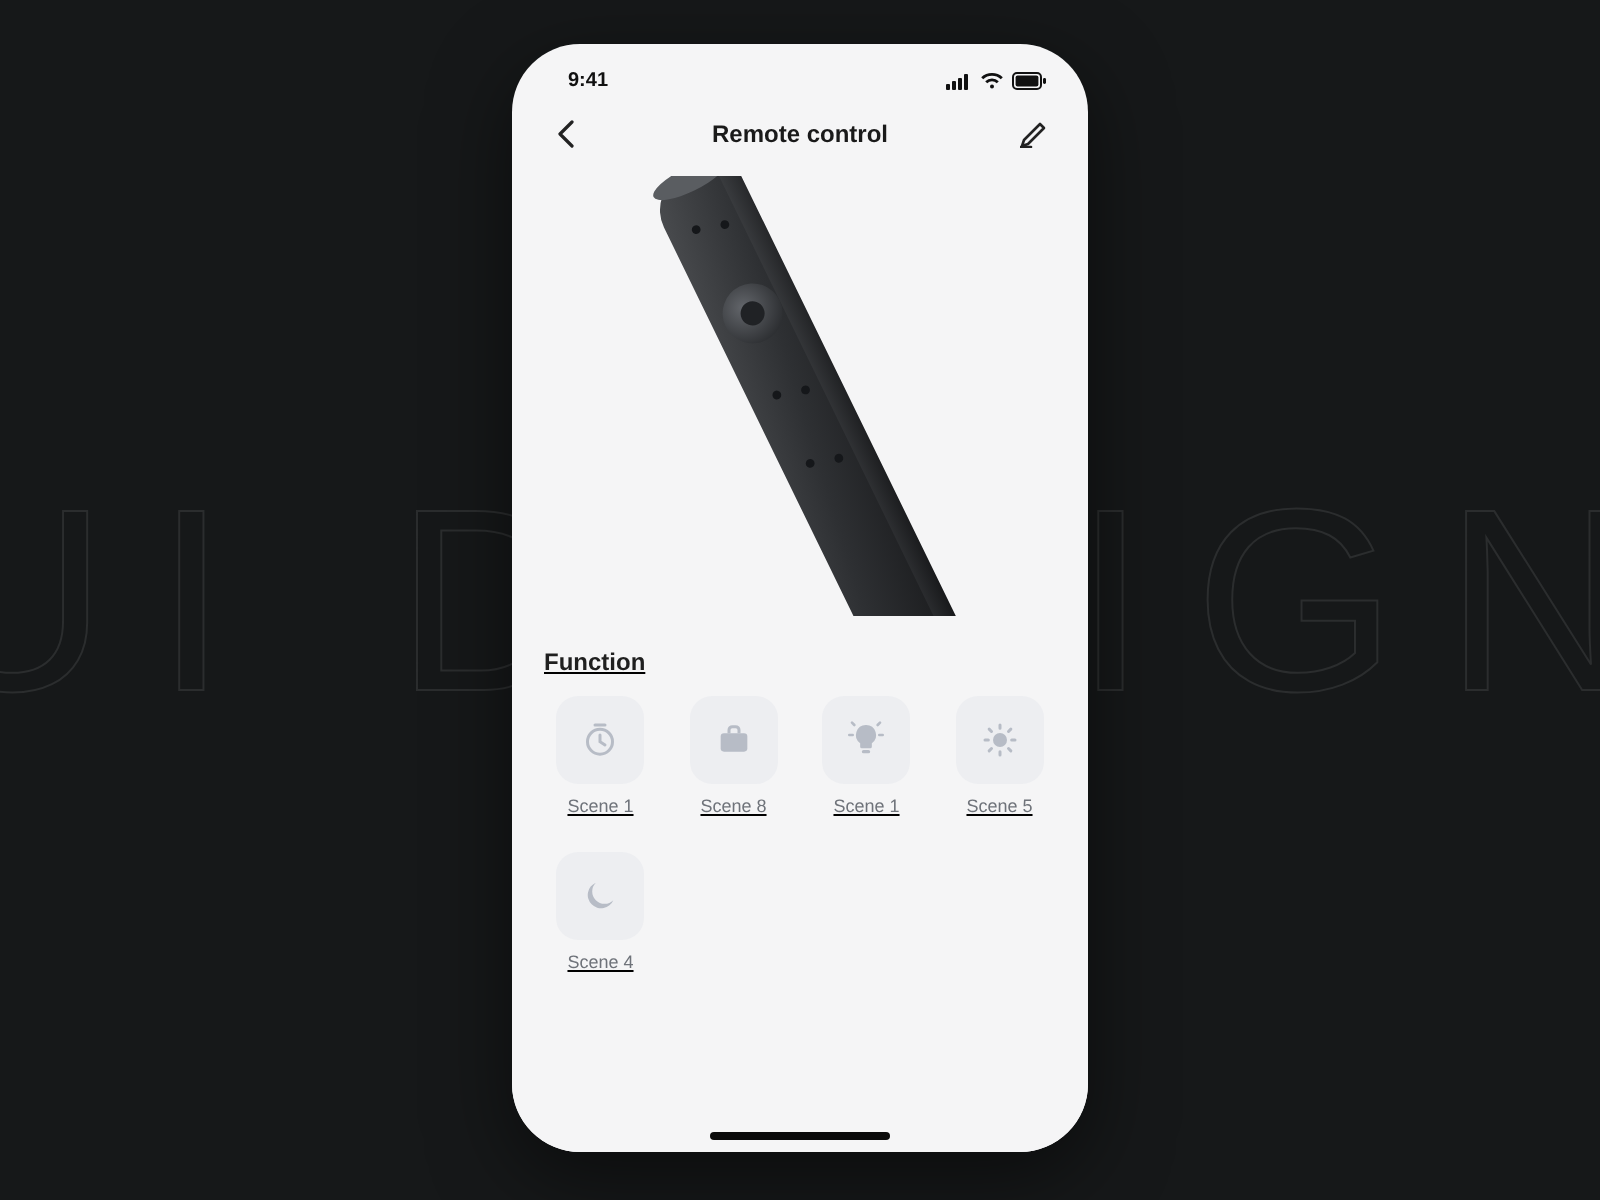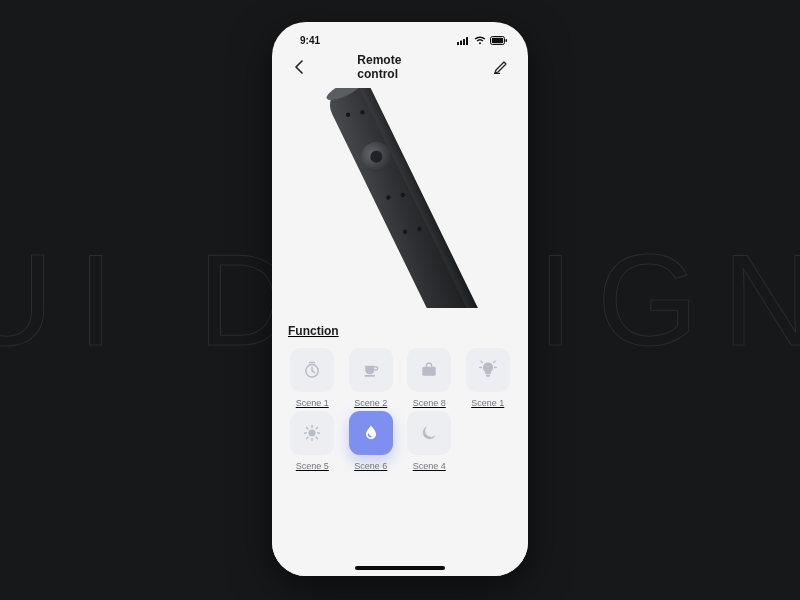--- a/index.html
+++ b/index.html
@@ -21,21 +21,21 @@
     -webkit-text-stroke: 1px #2b2d2e;
     white-space: nowrap;
     pointer-events: none;
     font-family: "Helvetica Neue", Arial, sans-serif;
   }
   .phone {
     position: absolute;
     left: 50%;
     top: 22px;
     transform: translateX(-50%);
-    width: 256px;
+    width: 288px;
     height: 554px;
     background: #f5f5f6;
     border-radius: 34px;
     overflow: hidden;
     box-shadow: 0 12px 40px rgba(0,0,0,0.5);
     display: flex;
     flex-direction: column;
   }
   .status-bar {
     height: 30px;
@@ -86,21 +86,21 @@
   }
   .functions-title {
     font-size: 12px;
     font-weight: 700;
     color: #1f1f1f;
     margin-bottom: 10px;
   }
   .grid {
     display: grid;
     grid-template-columns: repeat(4, 1fr);
-    gap: 3px 10px;
+    gap: 18px 10px;
   }
   .scene {
     display: flex;
     flex-direction: column;
     align-items: center;
     gap: 6px;
   }
   .tile {
     width: 44px; height: 44px;
     border-radius: 11px;
@@ -222,30 +222,20 @@
       <div class="scene">
         <div class="tile">
           <svg width="20" height="20" viewBox="0 0 24 24">
               <circle cx="12" cy="13" r="7.5" fill="none" stroke="currentColor" stroke-width="1.8"></circle>
               <path d="M12 9v4l3 2M9 3h6" stroke="currentColor" stroke-width="1.8" stroke-linecap="round" fill="none"></path>
             </svg>
         </div>
         <div class="scene-label">Scene 1</div>
       </div>
 
-      <div class="scene">
-        <div class="tile">
-          <svg width="20" height="20" viewBox="0 0 24 24">
-              <path d="M5 7h11v5a5 5 0 01-5 5h-1a5 5 0 01-5-5V7z" fill="currentColor"></path>
-              <path d="M16 8h2a2 2 0 010 4h-2" fill="none" stroke="currentColor" stroke-width="1.8"></path>
-              <rect x="4" y="18" width="13" height="2" rx="1" fill="currentColor"></rect>
-            </svg>
-        </div>
-        <div class="scene-label">Scene 2</div>
-      </div>
 
       <div class="scene">
         <div class="tile">
           <svg width="20" height="20" viewBox="0 0 24 24">
               <rect x="4" y="8" width="16" height="11" rx="2" fill="currentColor"></rect>
               <path d="M9 8V6a2 2 0 012-2h2a2 2 0 012 2v2" fill="none" stroke="currentColor" stroke-width="1.8"></path>
             </svg>
         </div>
         <div class="scene-label">Scene 8</div>
       </div>
@@ -266,29 +256,20 @@
           <svg width="20" height="20" viewBox="0 0 24 24">
               <circle cx="12" cy="12" r="4.2" fill="currentColor"></circle>
               <g stroke="currentColor" stroke-width="1.8" stroke-linecap="round">
                 <path d="M12 3v2M12 19v2M3 12h2M19 12h2M5.5 5.5l1.4 1.4M17.1 17.1l1.4 1.4M18.5 5.5l-1.4 1.4M6.9 17.1l-1.4 1.4"></path>
               </g>
             </svg>
         </div>
         <div class="scene-label">Scene 5</div>
       </div>
 
-      <div class="scene">
-        <div class="tile active">
-          <svg width="20" height="20" viewBox="0 0 24 24">
-              <path d="M12 3c3.5 4.2 6 7.3 6 10.5a6 6 0 11-12 0C6 10.3 8.5 7.2 12 3z" fill="currentColor"></path>
-              <path d="M9 13.5a3 3 0 003 3" stroke="#7e8ff0" stroke-width="1.6" stroke-linecap="round" fill="none"></path>
-            </svg>
-        </div>
-        <div class="scene-label">Scene 6</div>
-      </div>
 
 
       <div class="scene">
         <div class="tile">
           <svg width="20" height="20" viewBox="0 0 24 24">
               <path d="M20 14.5A8 8 0 119.5 4a6.5 6.5 0 0010.5 10.5z" fill="currentColor"></path>
             </svg>
         </div>
         <div class="scene-label">Scene 4</div>
       </div>

